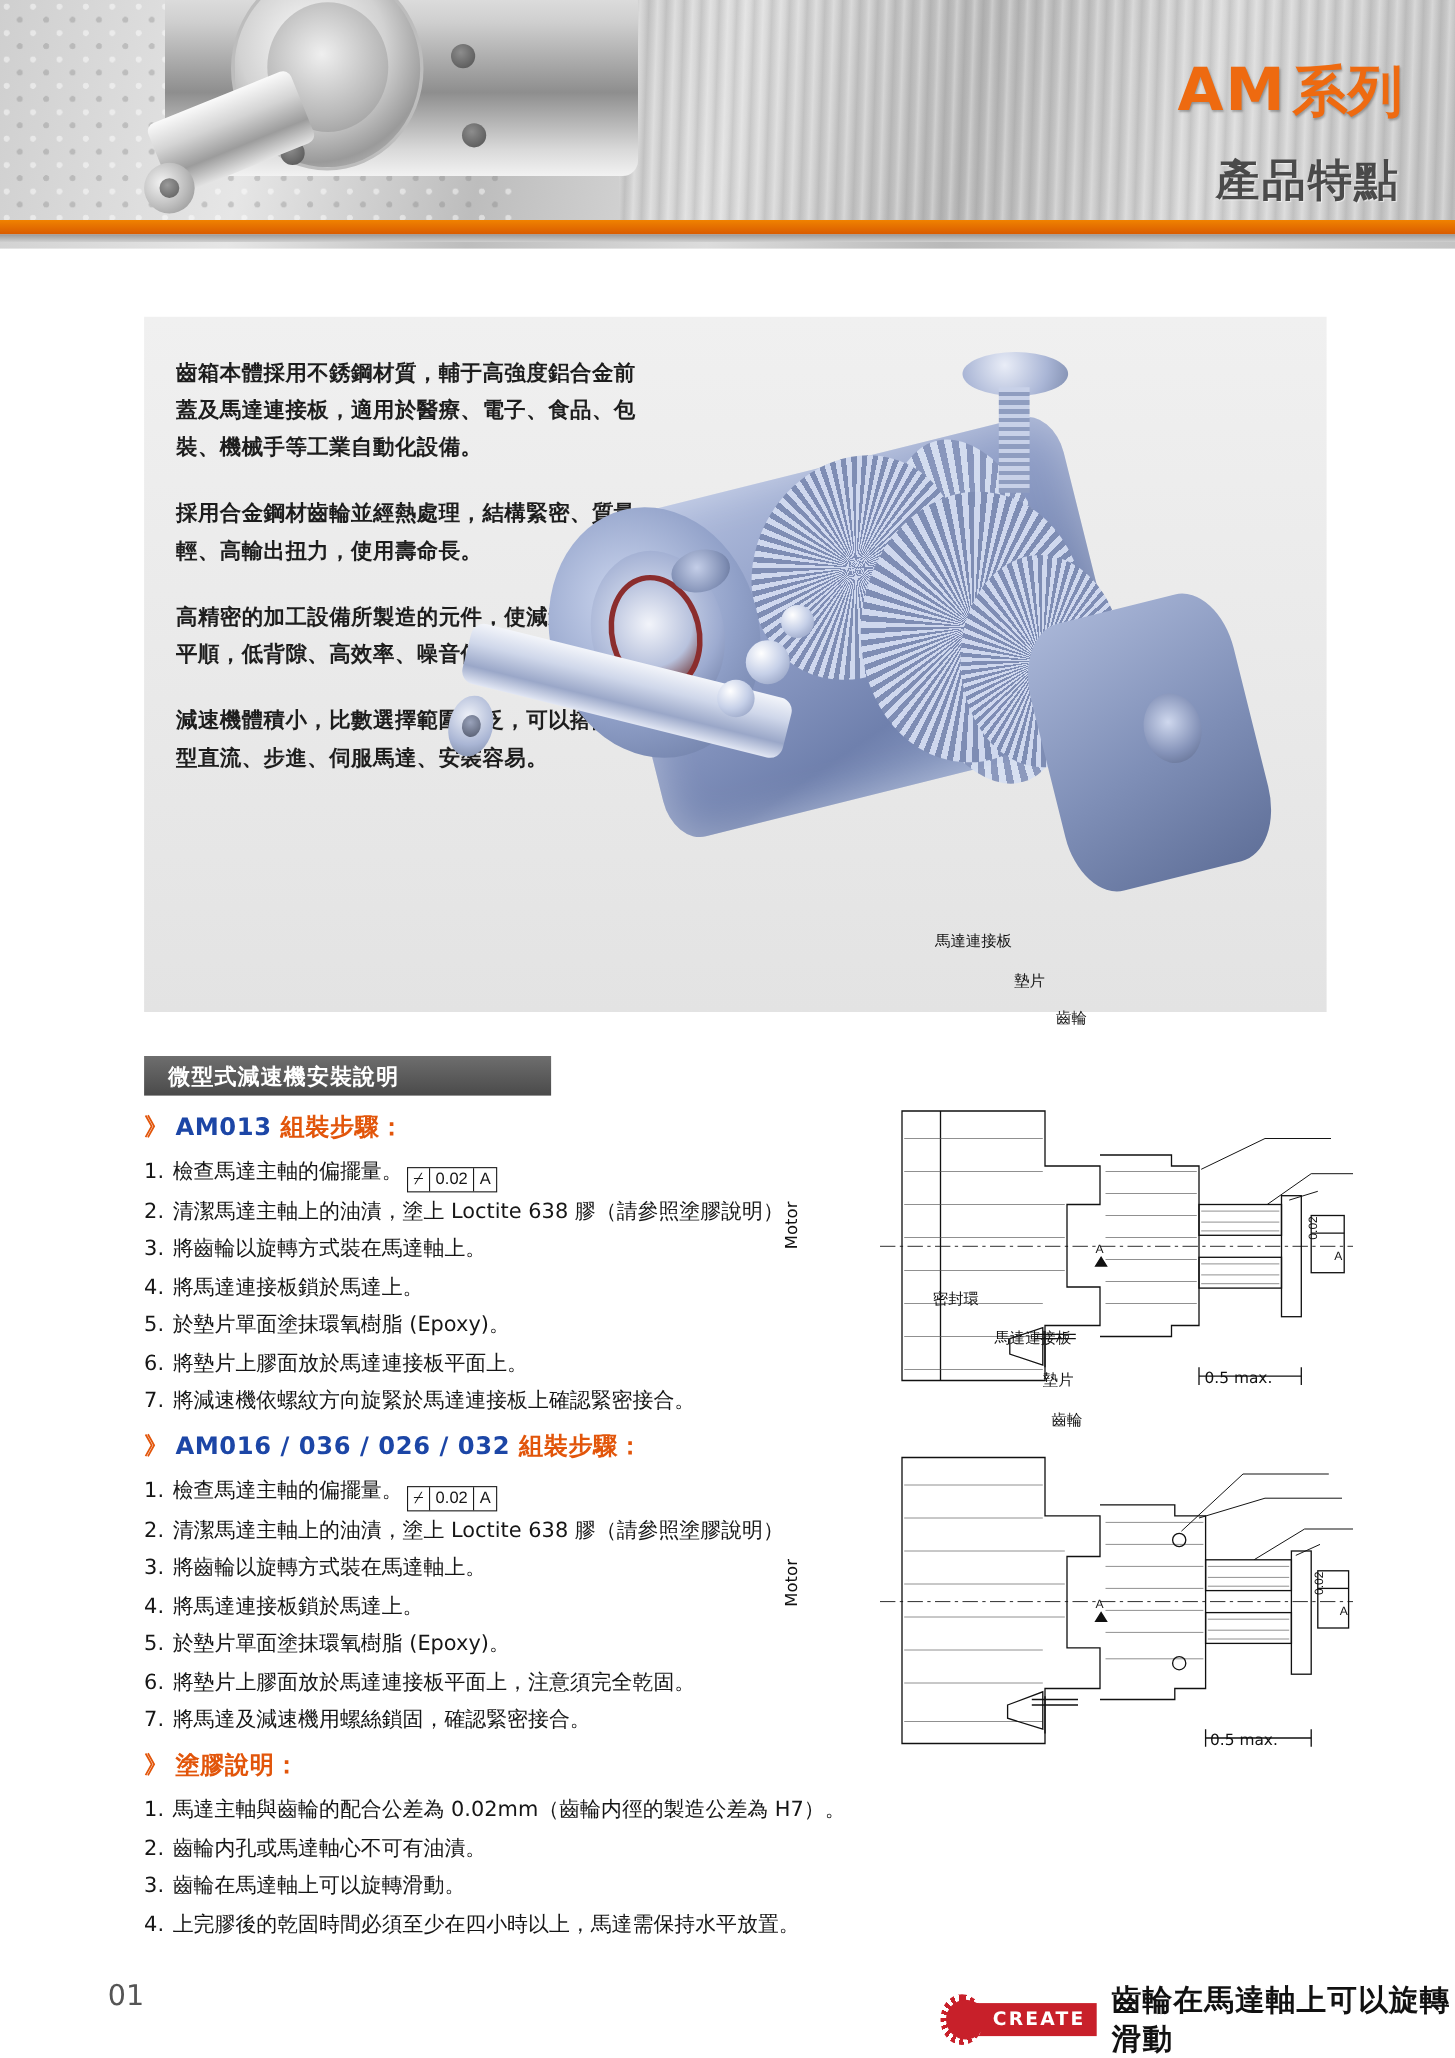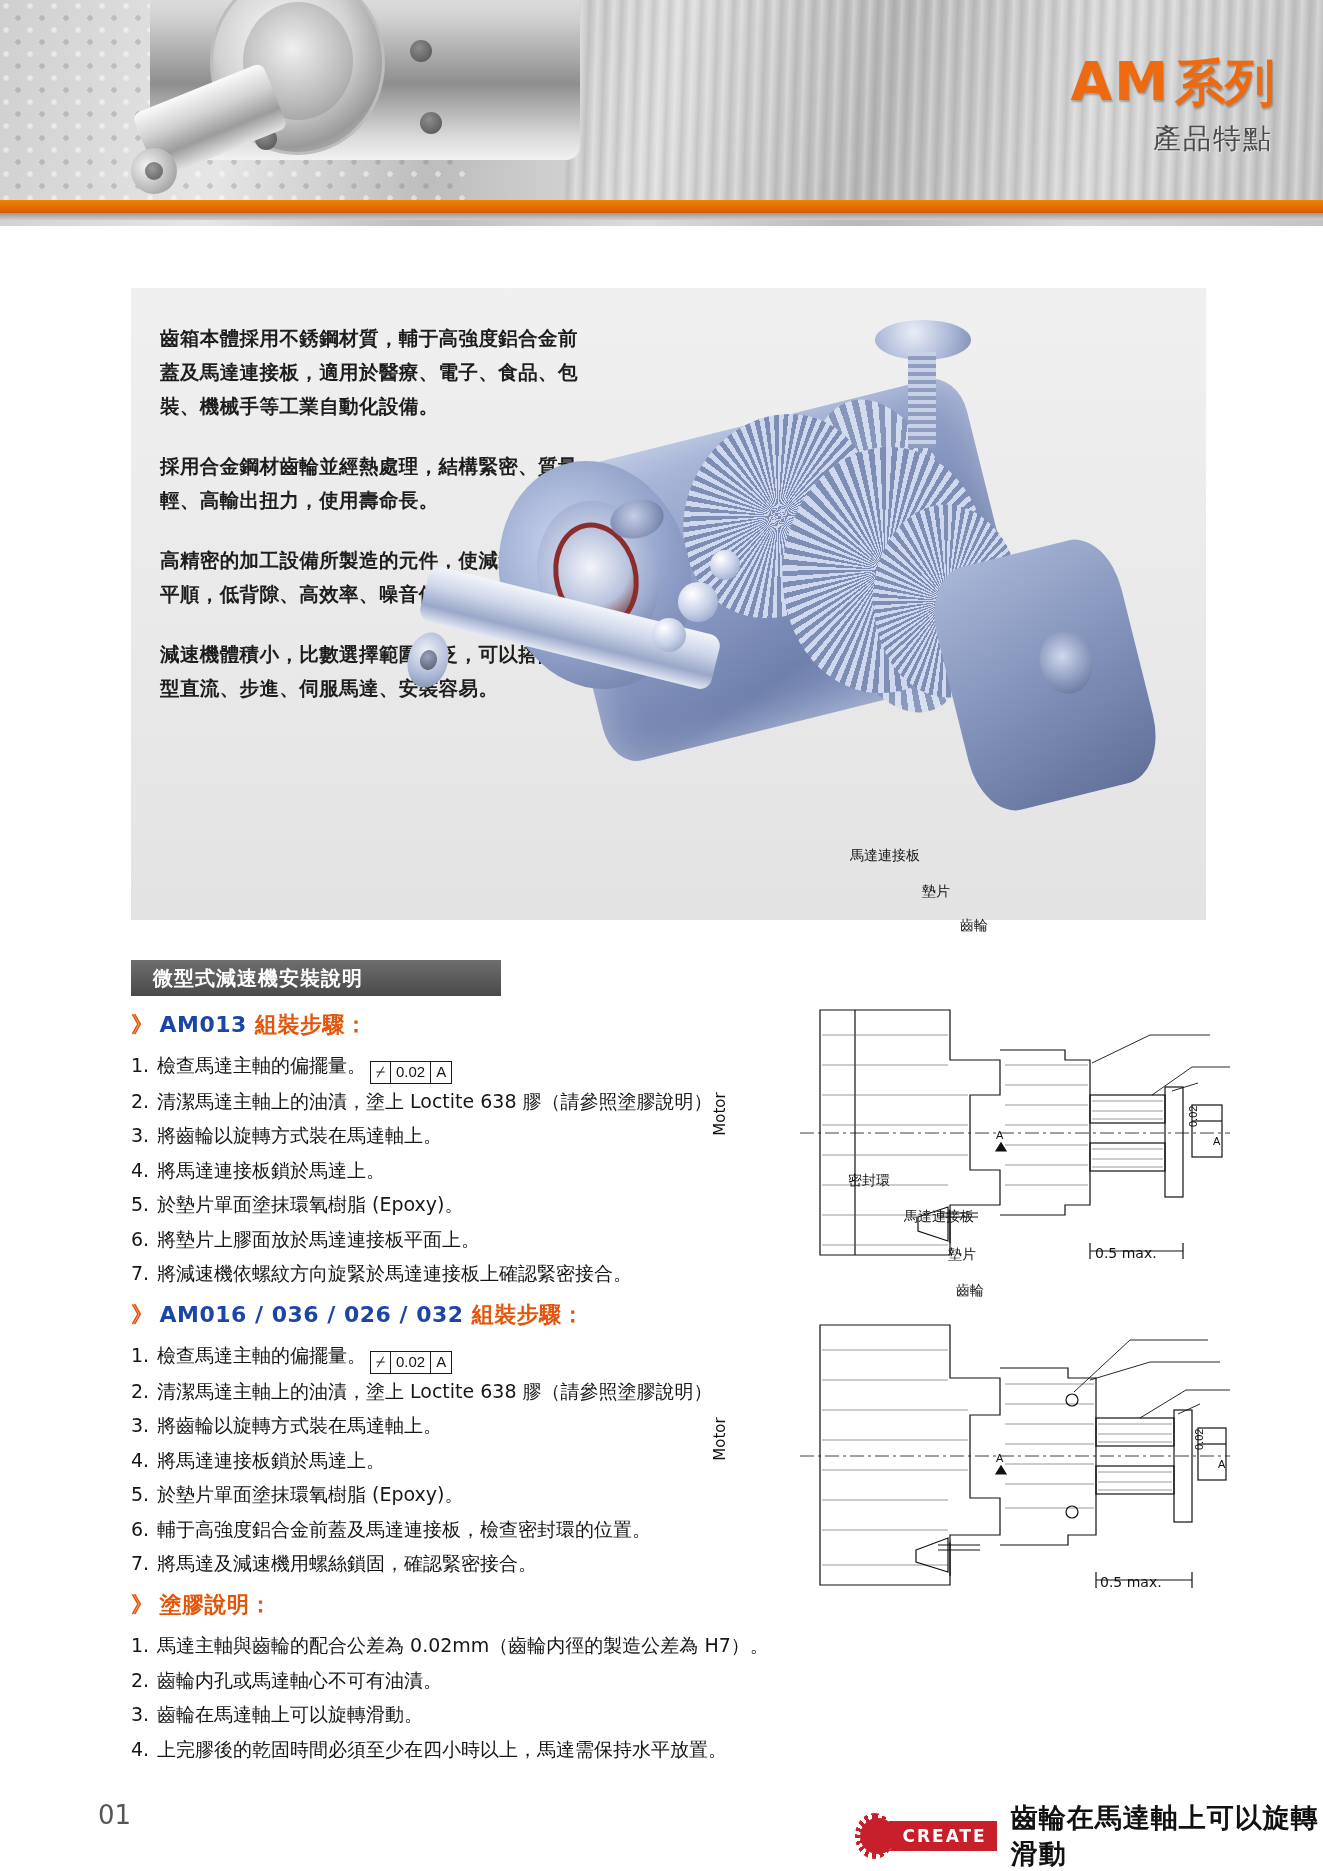--- a/index.html
+++ b/index.html
@@ -72,22 +72,22 @@
   .banner-title .am {
     font-size:54px; font-weight:bold; letter-spacing:2px;
     color:#ee6a10;
     text-shadow:1px 2px 2px rgba(0,0,0,.28);
   }
   .banner-title .series {
     font-size:50px; font-weight:bold; color:#ee6a10;
     text-shadow:1px 2px 2px rgba(0,0,0,.28);
   }
   .banner-sub {
-    position:absolute; right:50px; top:120px;
-    font-size:28px; font-weight:normal; color:#4a4a4a;
+    position:absolute; right:50px; top:136px;
+    font-size:40px; font-weight:bold; color:#4a4a4a;
     text-shadow:1px 1px 1px rgba(255,255,255,.6);
     letter-spacing:2px;
   }
   .banner-rule-orange {
     position:absolute; left:0; top:200px; width:1323px; height:13px;
     background:linear-gradient(180deg,#f08200,#d95b00);
   }
   .banner-rule-grey {
     position:absolute; left:0; top:213px; width:1323px; height:7px;
     background:linear-gradient(180deg,#9a9a9a,#cfcfcf);
@@ -344,21 +344,21 @@
   <ol class="steps">
     <li><span class="num">1.</span><span>檢查馬達主軸的偏擺量。</span><span class="tol-box">
           <span class="tol-sym">⌿</span>
           <span>0.02</span>
           <span>A</span>
         </span></li>
     <li><span class="num">2.</span><span>清潔馬達主軸上的油漬，塗上 Loctite 638 膠（請參照塗膠說明）</span></li>
     <li><span class="num">3.</span><span>將齒輪以旋轉方式裝在馬達軸上。</span></li>
     <li><span class="num">4.</span><span>將馬達連接板鎖於馬達上。</span></li>
     <li><span class="num">5.</span><span>於墊片單面塗抹環氧樹脂 (Epoxy)。</span></li>
-    <li><span class="num">6.</span><span>輔于高強度鋁合金前蓋及馬達連接板，檢查密封環的位置。</span></li>
+    <li><span class="num">6.</span><span>將墊片上膠面放於馬達連接板平面上，注意須完全乾固。</span></li>
     <li><span class="num">7.</span><span>將馬達及減速機用螺絲鎖固，確認緊密接合。</span></li>
   </ol>
 </div>
 
 <div class="block" style="top:1590px; width:900px;">
   <div class="block-title">
     <span class="chev">》</span><span>塗膠說明：</span>
   </div>
   <ol class="steps">
     <li><span class="num">1.</span><span>馬達主軸與齒輪的配合公差為 0.02mm（齒輪内徑的製造公差為 H7）。</span></li>

